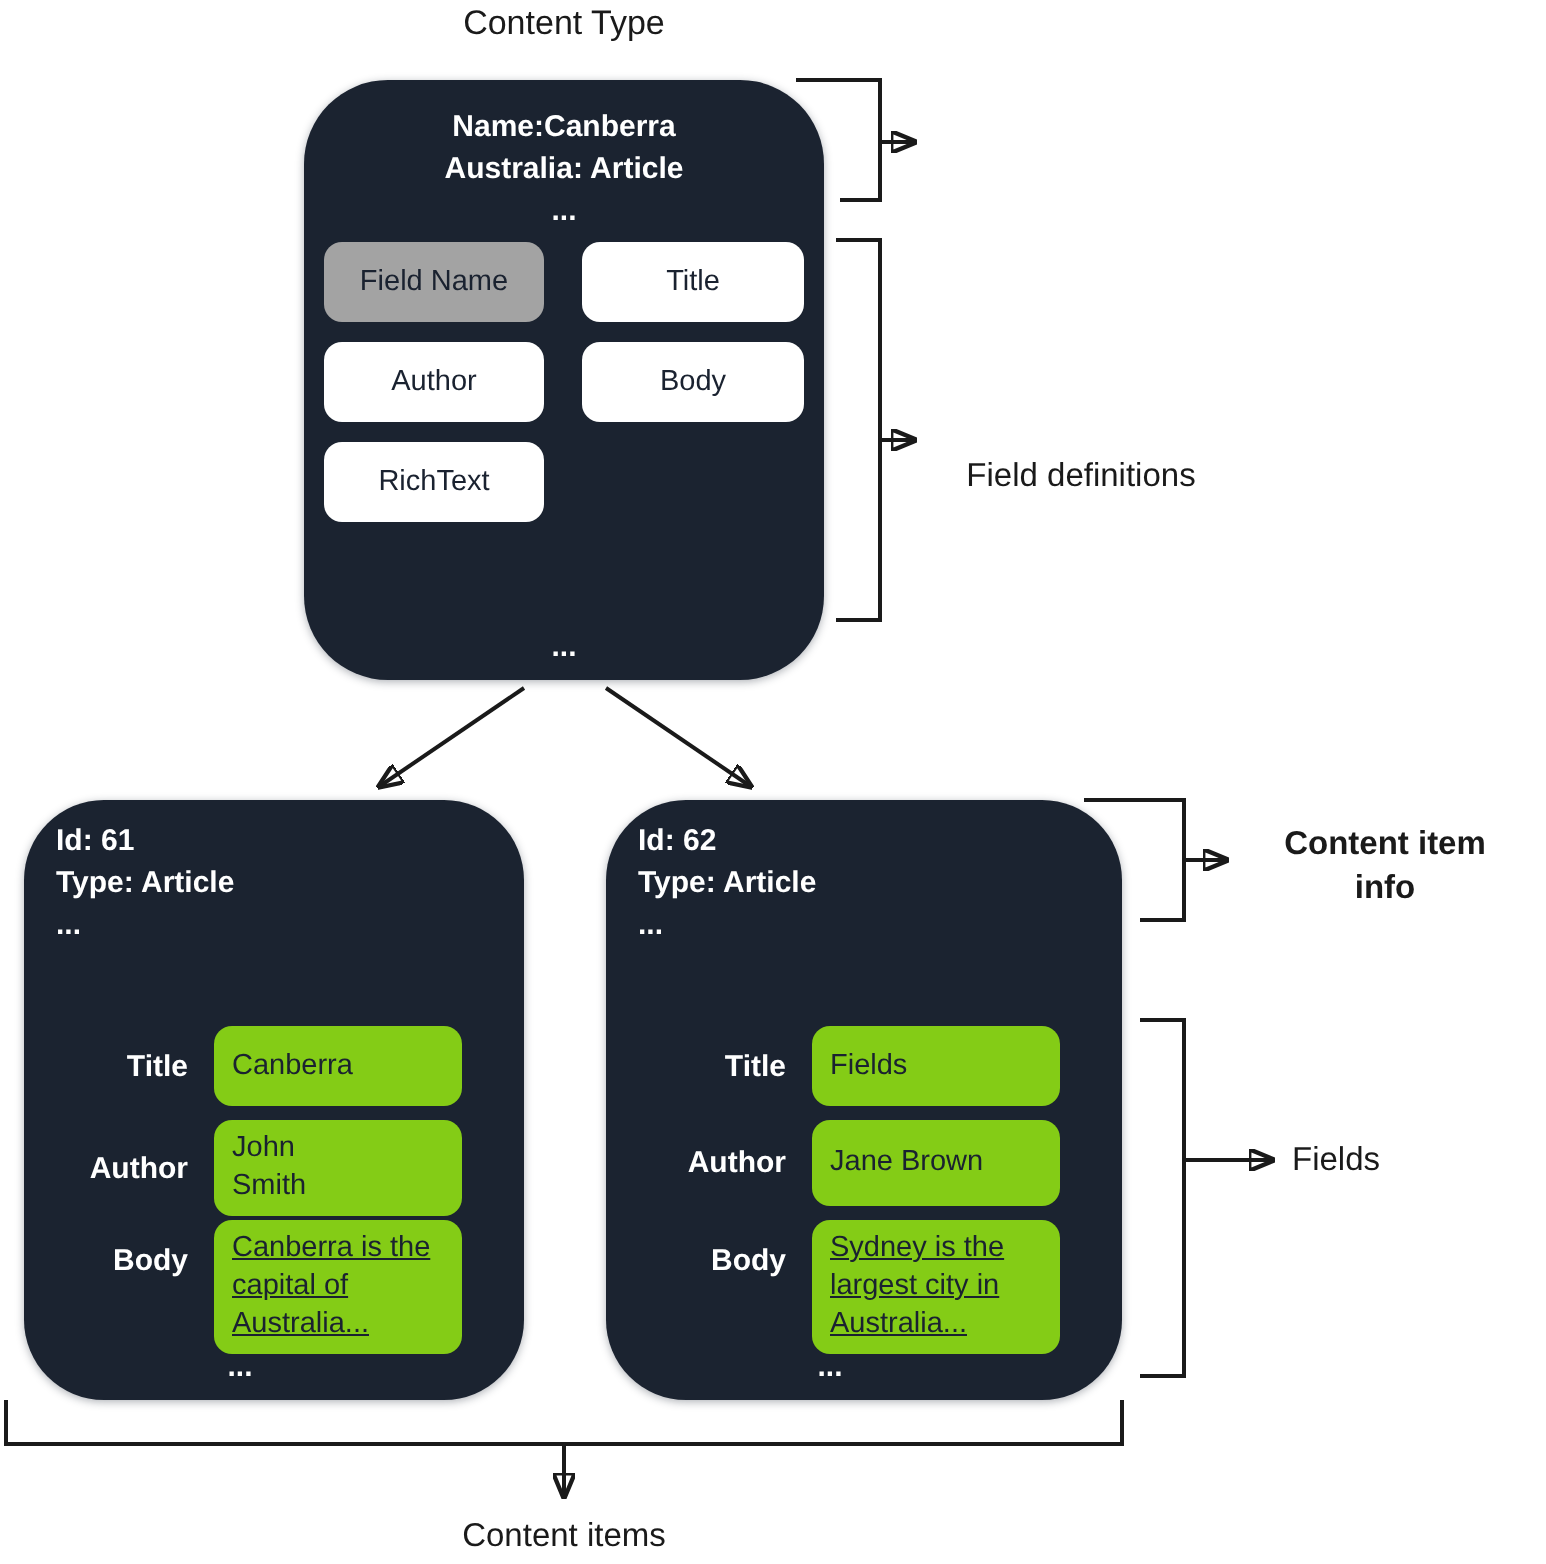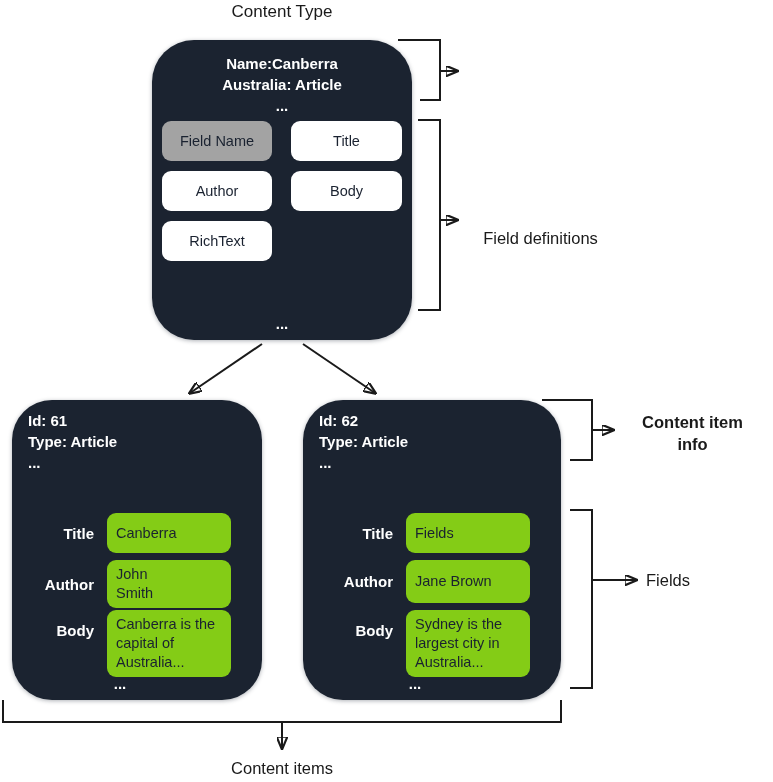--- a/index.html
+++ b/index.html
@@ -51,21 +51,21 @@
     width:124px;box-sizing:border-box;background:#84cc16;border-radius:9px;
     padding:5px 9px;font-size:14.5px;line-height:19px;color:#1A2230;
     white-space:pre-line;
   }
   .frow-title{top:0;align-items:center;}
   .frow-title .fvalue{min-height:40px;display:flex;align-items:center;}
   .frow-author{top:47px;align-items:center;}
   .frow-author .fvalue{min-height:43px;display:flex;align-items:center;}
   .frow-body{top:97px;align-items:flex-start;}
   .frow-body .flabel{margin-top:11px;}
-  .frow-body .fvalue{min-height:62px;}
+  .frow-body .fvalue{min-height:62px;text-decoration:underline;}
 
   
   .lbl{position:absolute;font-size:16.5px;line-height:22px;text-align:center;color:#1a1a1a;}
   .lbl-title{left:152px;top:1px;width:260px;font-size:17px;}
   .lbl-metadata{left:487px;top:52px;width:150px;}
   .lbl-fielddefs{left:483px;top:199px;width:115px;margin-top:28px;}
   .lbl-iteminfo{left:635px;top:411px;width:115px;font-weight:bold;}
   .lbl-fields{left:646px;top:569px;text-align:left;}
   .lbl-items{left:192px;top:757px;width:180px;}
 

